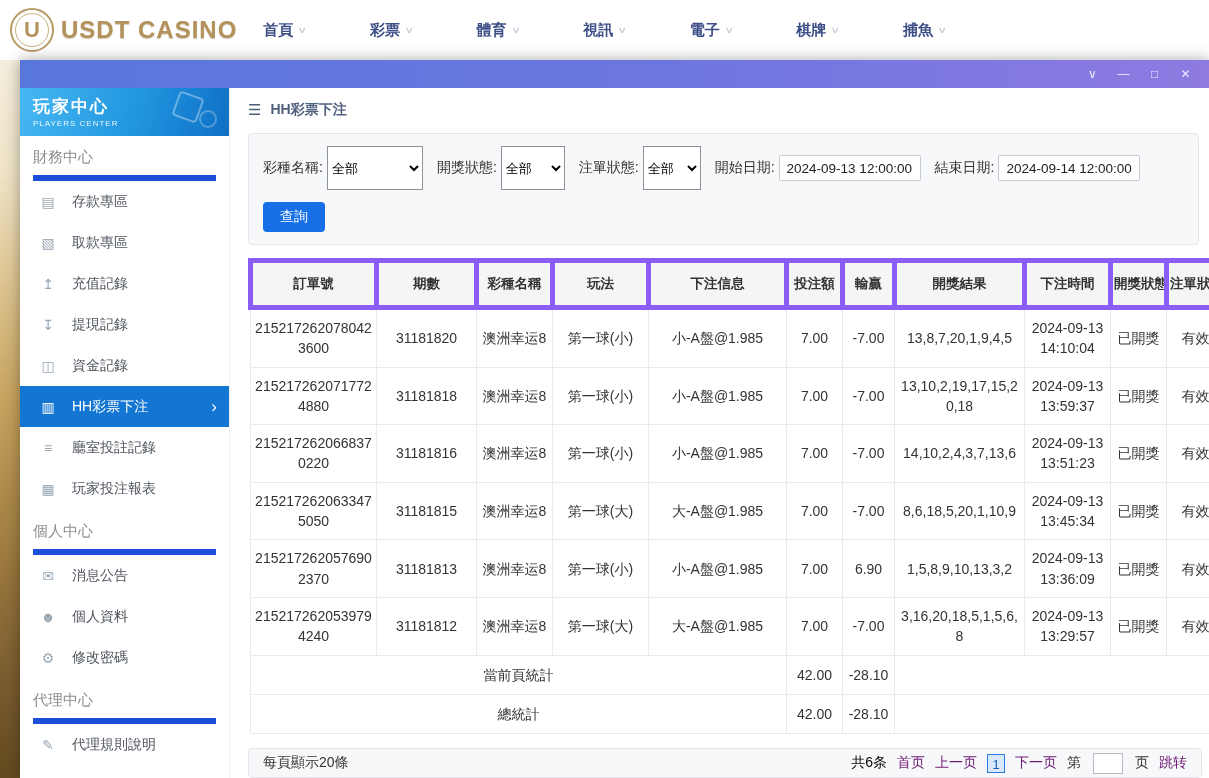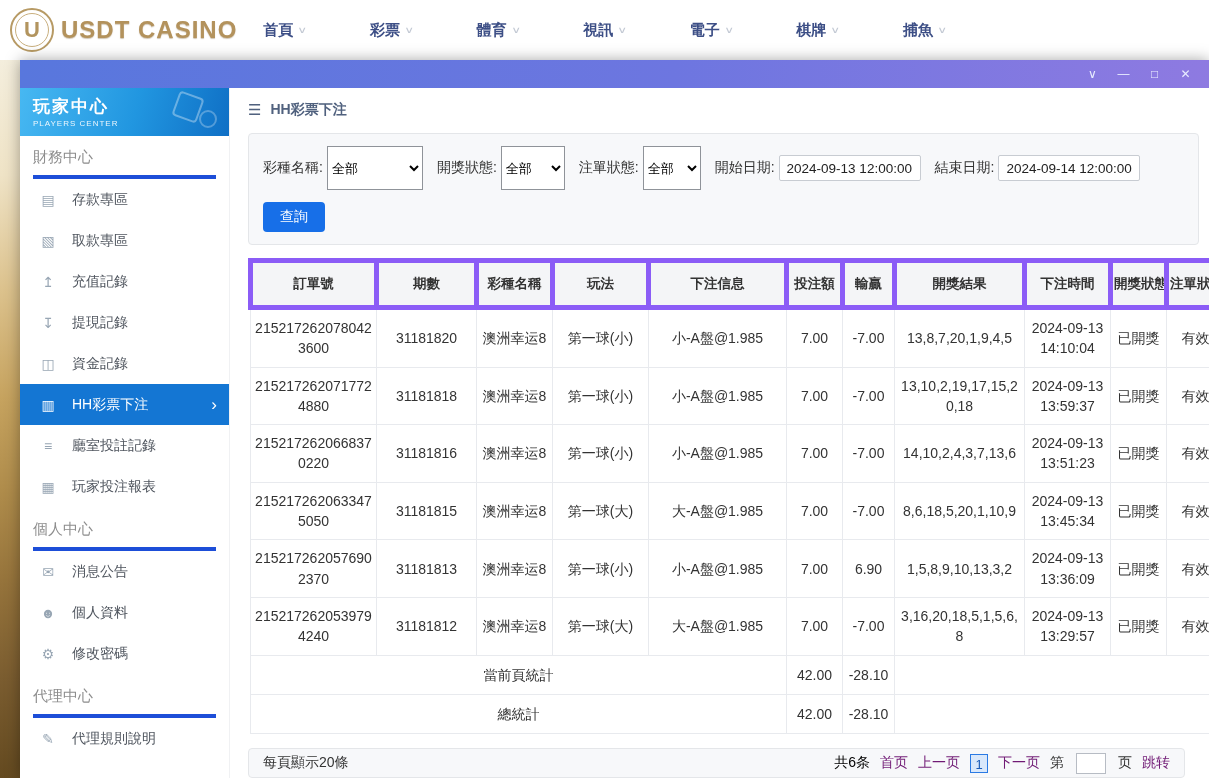--- a/index.html
+++ b/index.html
@@ -52,21 +52,21 @@
   .player-header {
     height: 48px; padding: 7px 0 16px 13px; position: relative; overflow: hidden; color: #fff;
     background: linear-gradient(105deg, #47b8f2 0%, #2196e0 55%, #0f6fc5 100%);
   }
   .ph-deco { position: absolute; border: 2px solid rgba(255,255,255,.35); }
   .ph-deco.d1 { width: 26px; height: 26px; right: 28px; top: 6px; transform: rotate(20deg); border-radius: 4px; }
   .ph-deco.d2 { width: 18px; height: 18px; right: 12px; top: 22px; border-radius: 50%; border-color: rgba(255,255,255,.28); }
   .ph-title { font-size: 17px; font-weight: bold; letter-spacing: 2px; }
   .ph-sub { font-size: 8px; letter-spacing: 1px; opacity: .9; margin-top: 1px; }
   .side-title {
-    margin: 13px 13px 0 13px; padding-bottom: 8px; border-bottom: 4px solid #1d4ed8;
+    margin: 13px 13px 0 13px; padding-bottom: 8px; border-bottom: 6px solid #1d4ed8;
     color: #8d8d8d; font-size: 15px;
   }
   .side-title:first-child { margin-top: 12px; }
   .side-item {
     height: 41px; display: flex; align-items: center; padding: 0 12px 0 19px;
     font-size: 14px; color: #4f555e; cursor: pointer;
   }
   .side-item:first-of-type { margin-top: 4px; }
   .s-icon { width: 18px; text-align: center; margin-right: 15px; color: #98a6b4; font-size: 14px; }
   .s-label { flex: 1; }
@@ -114,21 +114,21 @@
   }
   .c-order-id, .c-draw-result { word-break: break-all; }
   .col-1 { width: 126px; } .col-2 { width: 100px; } .col-3 { width: 76px; }
   .col-4 { width: 96px; }  .col-5 { width: 138px; } .col-6 { width: 56px; }
   .col-7 { width: 52px; }  .col-8 { width: 130px; } .col-9 { width: 86px; }
   .col-10 { width: 56px; } .col-11 { width: 58px; }
   .summary-row td { padding: 9px 3px; }
 
   
   .footerbar {
-    margin: 14px 24px 0 18px; height: 42px; background: #f7f8fa; border: 1px solid #e4e6e9;
+    margin: 14px 7px 0 18px; height: 42px; background: #f7f8fa; border: 1px solid #e4e6e9;
     border-radius: 4px; display: flex; align-items: center; justify-content: space-between;
     padding: 0 14px; font-size: 14px;
   }
   .pager { display: flex; align-items: center; gap: 10px; }
   .pager a { color: #701a75; cursor: pointer; text-decoration: none; }
   .total { color: #000000; }
   .page-current {
     border: 1px solid #2a7ae4; background: #d9e8fb; color: #1a5cb8; font-size: 13px;
     min-width: 18px; height: 19px; line-height: 19px; text-align: center; padding: 0 3px; cursor: pointer;
   }

